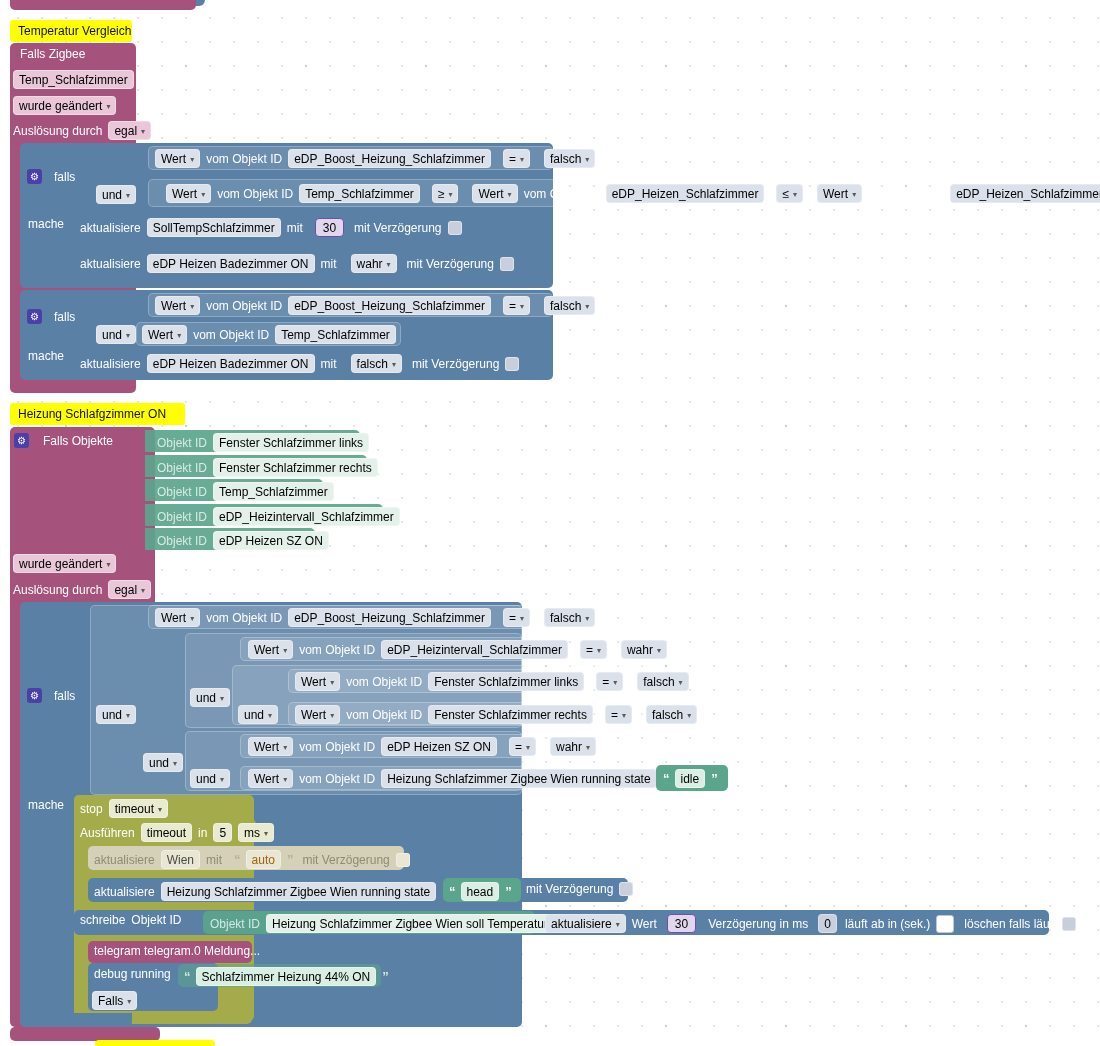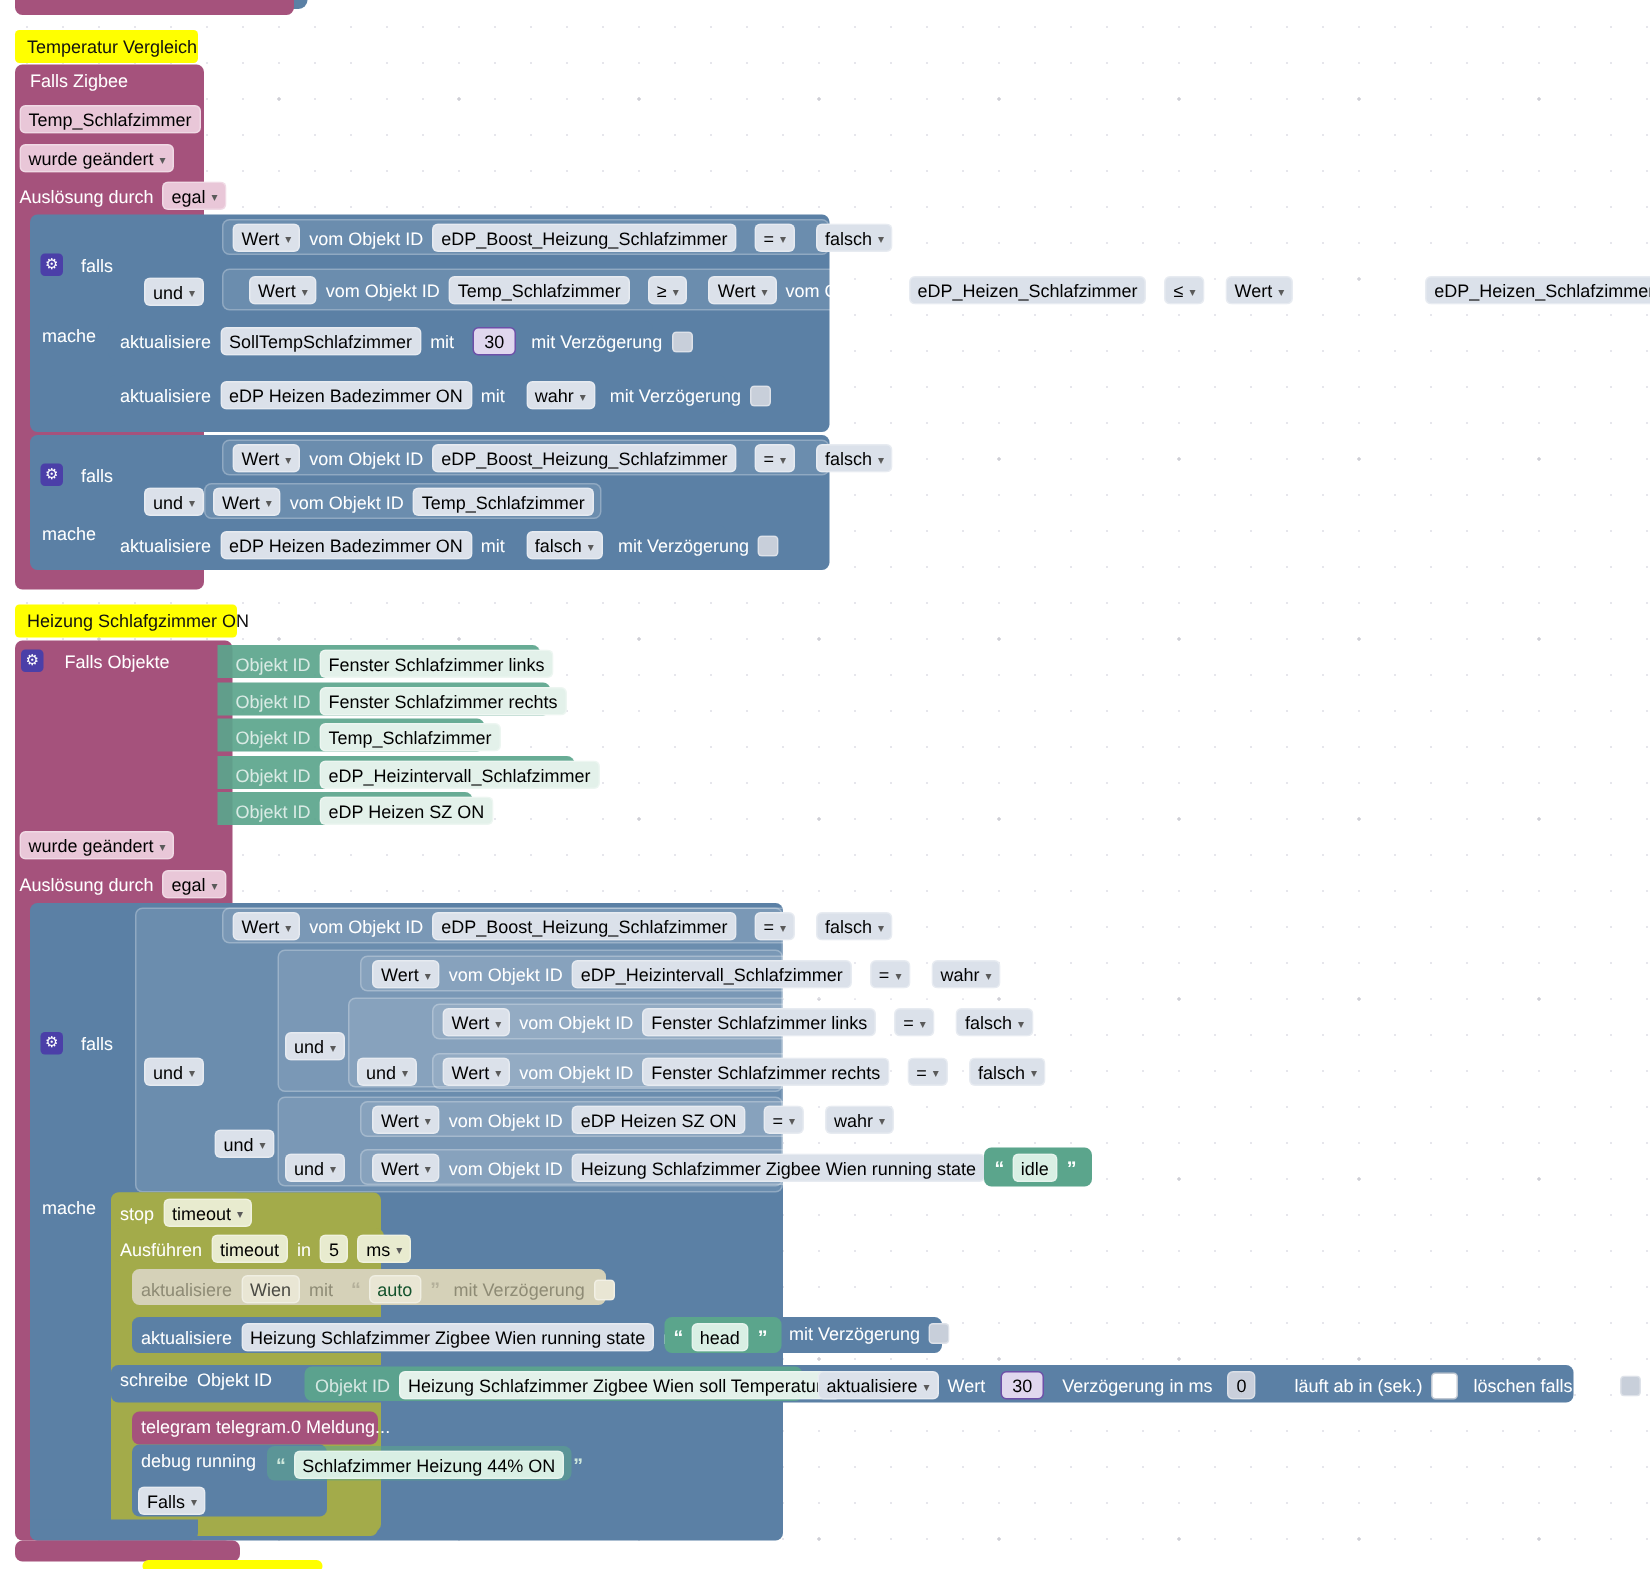--- a/index.html
+++ b/index.html
@@ -200,21 +200,21 @@
   <div class="blk c-blue" style="left:72px; top:350px; width:412px; height:26px;"></div>
   <div class="row" style="left:80px; top:354px;">
     <span class="lbl">aktualisiere</span>
     <span class="field">eDP Heizen Badezimmer ON</span>
     <span class="lbl">mit</span>
     <span class="field dd" style="margin-left:8px;">falsch</span>
     <span class="lbl" style="margin-left:4px;">mit Verzögerung</span>
     <span class="chk"></span>
   </div>
 
-  <div class="hatlabel" style="left:10px; top:403px; width:148px;">Heizung Schlafgzimmer ON</div>
+  <div class="hatlabel" style="left:10px; top:403px; width:175px;">Heizung Schlafgzimmer ON</div>
 
   <div class="blk c-magenta" style="left:10px; top:427px; width:145px; height:600px;"></div>
 
   <div class="row" style="left:14px; top:433px;">
     <span class="gear">⚙</span>
     <span class="lbl" style="margin-left:8px;">Falls Objekte</span>
   </div>
 
   <div class="blk c-green" style="left:145px; top:430px; width:215px; height:22px; border-radius:0 5px 5px 0; opacity:.92;"></div>
   <div class="row" style="left:157px; top:433px;">
@@ -363,21 +363,21 @@
     <span class="field olivef">5</span>
     <span class="field olivef dd">ms</span>
   </div>
 
   <div class="blk c-disab" style="left:88px; top:846px; width:316px; height:24px;"></div>
   <div class="row disabled-row" style="left:94px; top:850px; background:transparent;">
     <span class="lbl" style="color:#8e8b75;">aktualisiere</span>
     <span class="field" style="background:#e9e6d4;color:#4a4a44;">Wien</span>
     <span class="lbl" style="color:#8e8b75;">mit</span>
     <span class="quote" style="color:#b4b09a;margin-left:6px;">“</span>
-    <span class="field" style="background:#e9e6d4;color:#14532d;">auto</span>
+    <span class="field" style="background:#e9e6d4;color:#a16207;">auto</span>
     <span class="quote" style="color:#b4b09a;">”</span>
     <span class="lbl" style="color:#8e8b75;margin-left:4px;">mit Verzögerung</span>
     <span class="chk" style="background:#e9e6d4;"></span>
   </div>
 
   <div class="blk c-blue" style="left:88px; top:878px; width:540px; height:24px;"></div>
   <div class="row" style="left:94px; top:882px;">
     <span class="lbl">aktualisiere</span>
     <span class="field">Heizung Schlafzimmer Zigbee Wien running state</span>
     <span class="lbl">mit</span>
@@ -402,21 +402,21 @@
   <div class="row" style="left:210px; top:914px;">
     <span class="lbl" style="opacity:.75;">Objekt ID</span>
     <span class="field mint">Heizung Schlafzimmer Zigbee Wien soll Temperature</span>
   </div>
   <div class="row" style="left:545px; top:914px;">
     <span class="field dd">aktualisiere</span>
     <span class="lbl">Wert</span>
     <span class="field num" style="margin-left:4px;">30</span>
     <span class="lbl" style="margin-left:6px;">Verzögerung in ms</span>
     <span class="field" style="margin-left:4px;background:#c9cfdb;">0</span>
-    <span class="lbl" style="margin-left:20px;">läuft ab in (sek.)</span>
+    <span class="lbl" style="margin-left:2px;">läuft ab in (sek.)</span>
     <span class="chk white" style="width:18px;height:18px;"></span>
     <span class="lbl" style="margin-left:4px;">löschen falls läuft</span>
     <span class="chk"></span>
   </div>
 
   <div class="blk c-magenta" style="left:88px; top:941px; width:164px; height:22px;"></div>
   <div class="row" style="left:94px; top:945px;align-items:center;">
     <span class="lbl">telegram telegram.0 Meldung...</span>
   </div>
 

